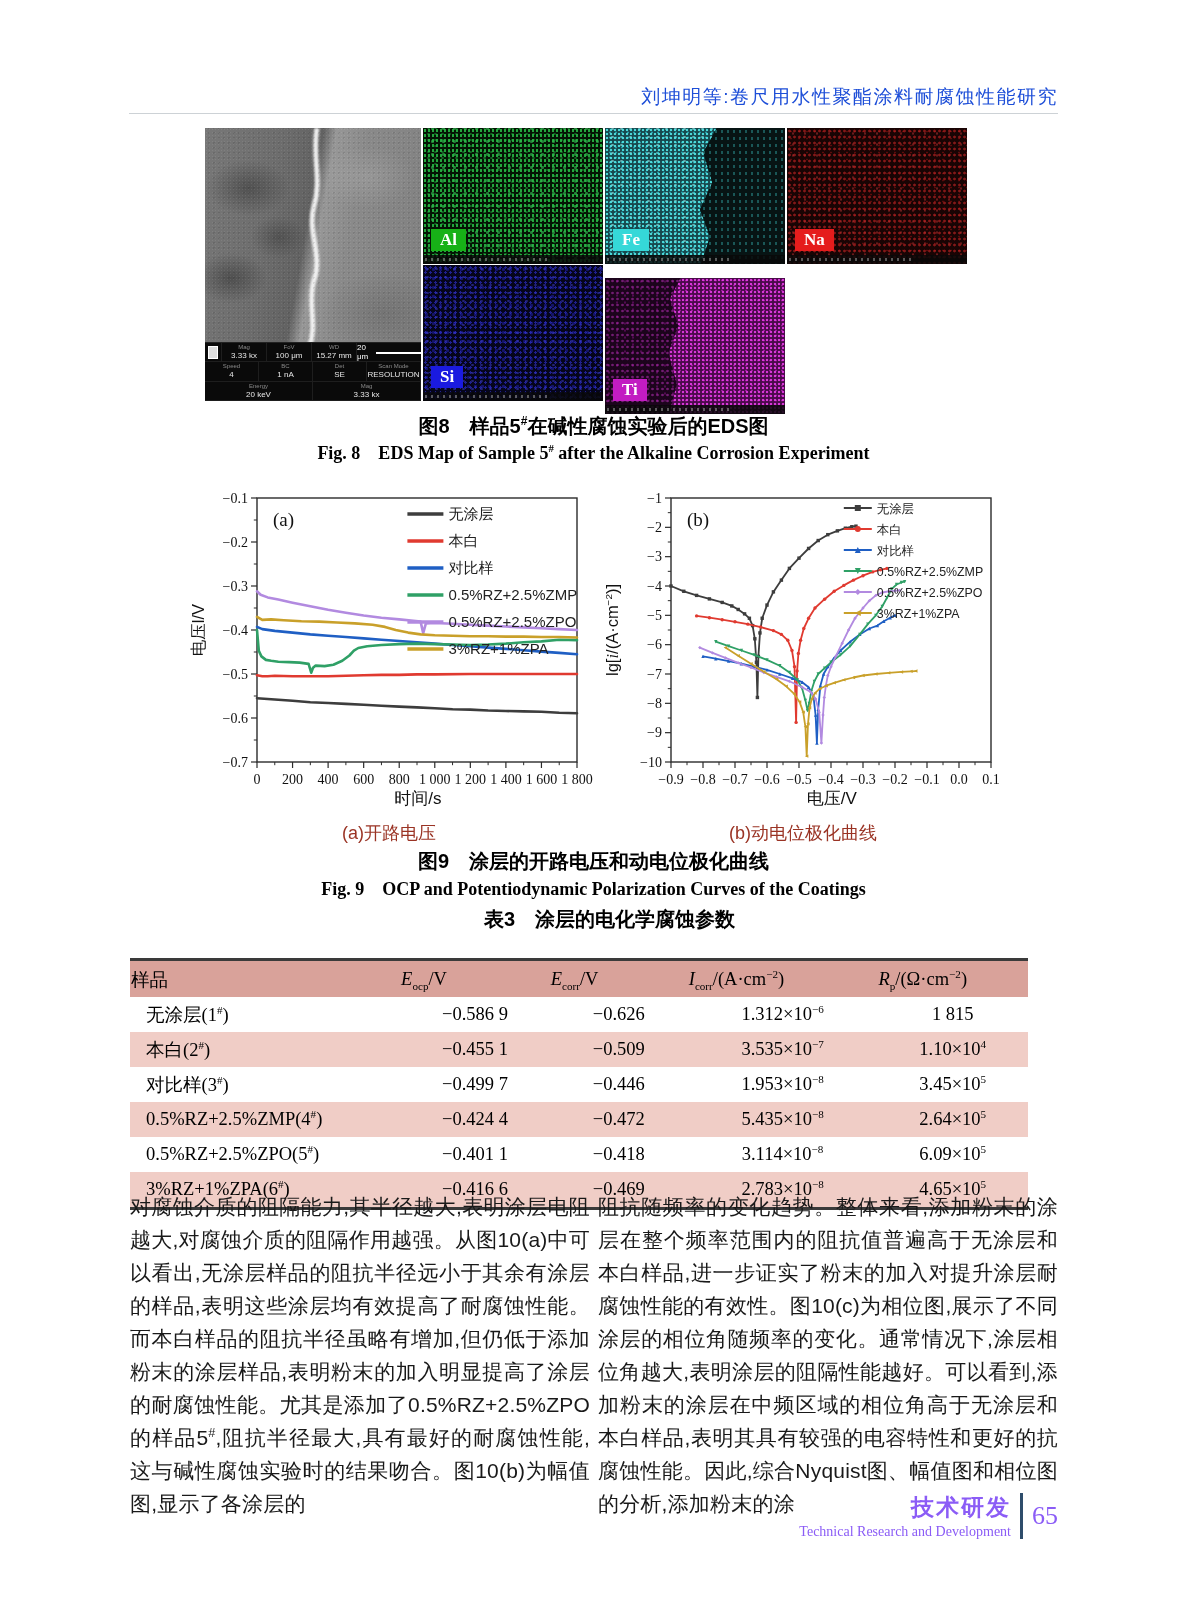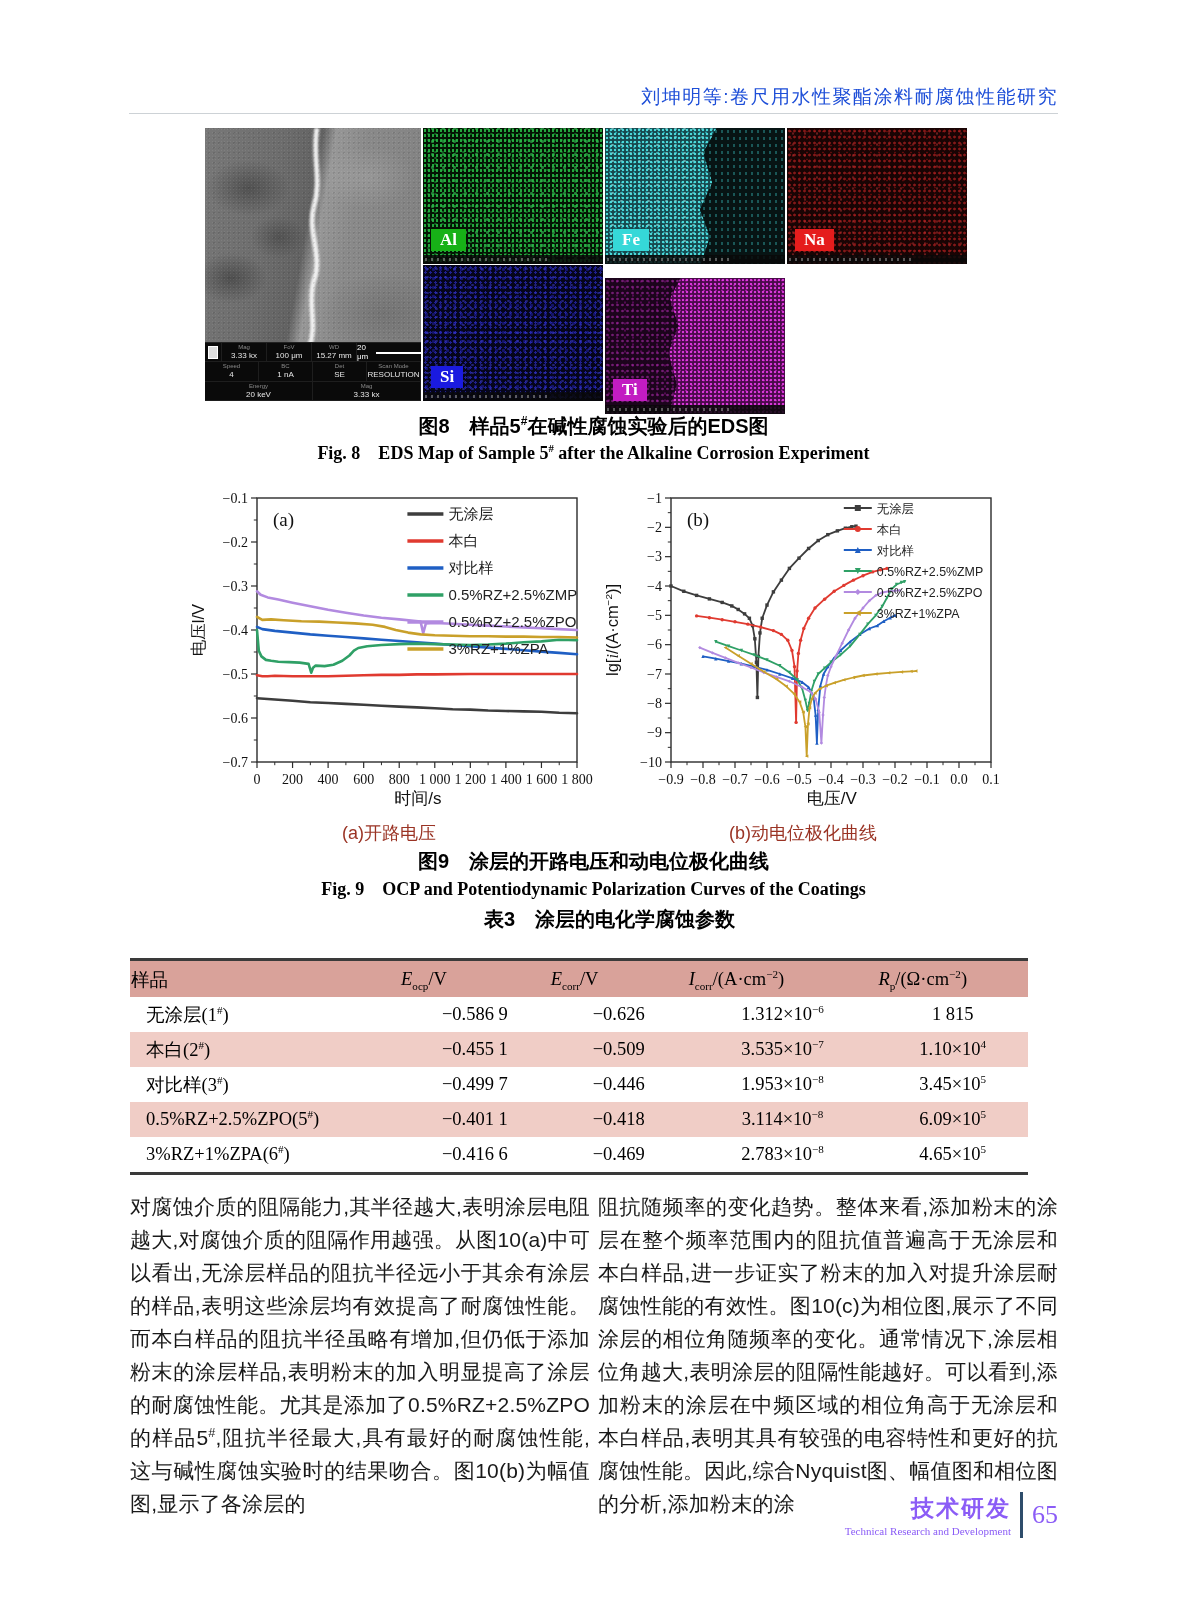--- a/index.html
+++ b/index.html
@@ -107,21 +107,21 @@
 
   
   .bodycol{position:absolute;top:1190px;width:460px;font-size:21px;line-height:33px;
            text-align:justify;color:#191919;letter-spacing:.2px;}
   #colL{left:130px;} #colR{left:598px;}
 
   
   .footer{position:absolute;top:1492px;right:129px;display:flex;align-items:center;color:#8b5cf6;}
   .footer-txt{display:flex;flex-direction:column;align-items:flex-end;margin-right:9px;}
   .footer-cn{font-size:23px;font-weight:bold;letter-spacing:2px;}
-  .footer-en{font-size:11px;font-family:"Liberation Serif",serif;margin-top:1px;text-align:center;}
+  .footer-en{font-size:14px;font-family:"Liberation Serif",serif;margin-top:1px;text-align:center;}
   .footer-bar{width:3px;height:46px;background:#2e4d6b;margin-right:9px;}
   .footer-no{font-size:26px;font-family:"Liberation Serif",serif;}
 </style>
 </head>
 <body>
 
 <div class="page">
 
   <div class="header">刘坤明等:卷尺用水性聚酯涂料耐腐蚀性能研究</div>
   <div class="header-rule"></div>
@@ -570,20 +570,27 @@
           <td>1.10×10<sup>4</sup></td>
         </tr>
         <tr>
           <td>对比样(3<sup>#</sup>)</td>
           <td>−0.499 7</td>
           <td>−0.446</td>
           <td>1.953×10<sup>−8</sup></td>
           <td>3.45×10<sup>5</sup></td>
         </tr>
         <tr>
+          <td>0.5%RZ+2.5%ZMP(4<sup>#</sup>)</td>
+          <td>−0.424 4</td>
+          <td>−0.472</td>
+          <td>5.435×10<sup>−8</sup></td>
+          <td>2.64×10<sup>5</sup></td>
+        </tr>
+        <tr>
           <td>0.5%RZ+2.5%ZPO(5<sup>#</sup>)</td>
           <td>−0.401 1</td>
           <td>−0.418</td>
           <td>3.114×10<sup>−8</sup></td>
           <td>6.09×10<sup>5</sup></td>
         </tr>
         <tr>
           <td>3%RZ+1%ZPA(6<sup>#</sup>)</td>
           <td>−0.416 6</td>
           <td>−0.469</td>

